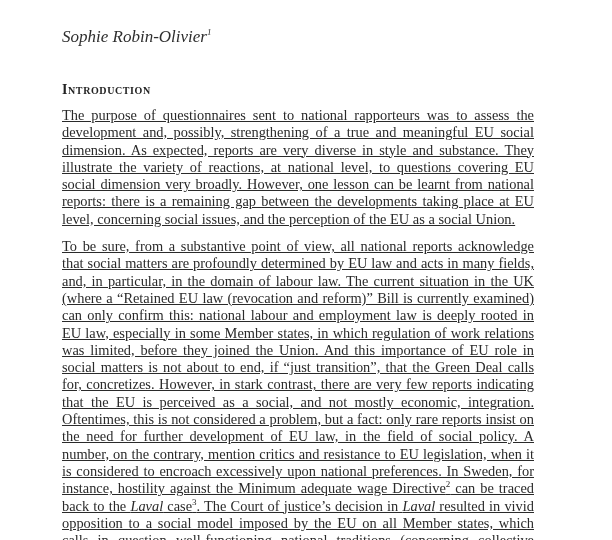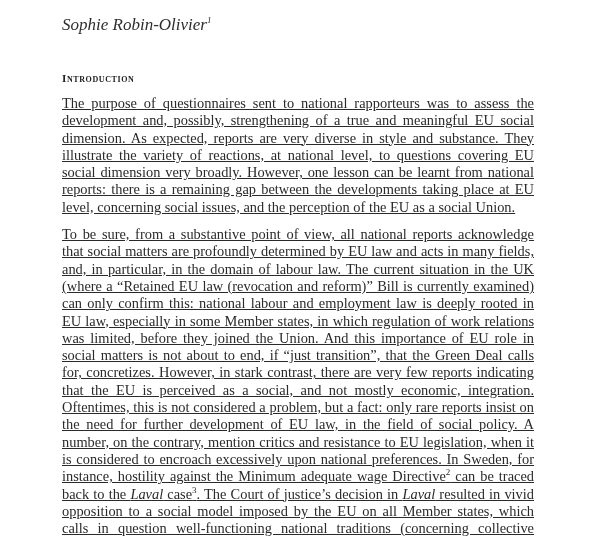--- a/index.html
+++ b/index.html
@@ -11,37 +11,37 @@
     width: 612px;
     height: 540px;
     overflow: hidden;
     font-family: "Liberation Serif", "DejaVu Serif", serif;
     color: #262626;
   }
   .page {
     box-sizing: border-box;
     width: 612px;
     height: 540px;
-    padding: 12px 78px 0 62px;
+    padding: 24px 78px 0 62px;
   }
   .author-line {
     margin: 2px 0 0 0;
     font-style: italic;
     font-size: 17px;
     line-height: 22px;
     color: #2e2e2e;
   }
   .author-line sup {
     font-size: 9px;
     line-height: 0;
     vertical-align: super;
   }
   .section-heading {
     margin: 33px 0 0 0;
-    font-size: 11px;
+    font-size: 14px;
     line-height: 18px;
     font-weight: 700;
     font-variant: small-caps;
     letter-spacing: 0.6px;
     color: #222222;
   }
   .body-para {
     margin: 8px 0 0 0;
     font-size: 14.4px;
     line-height: 17.3px;

